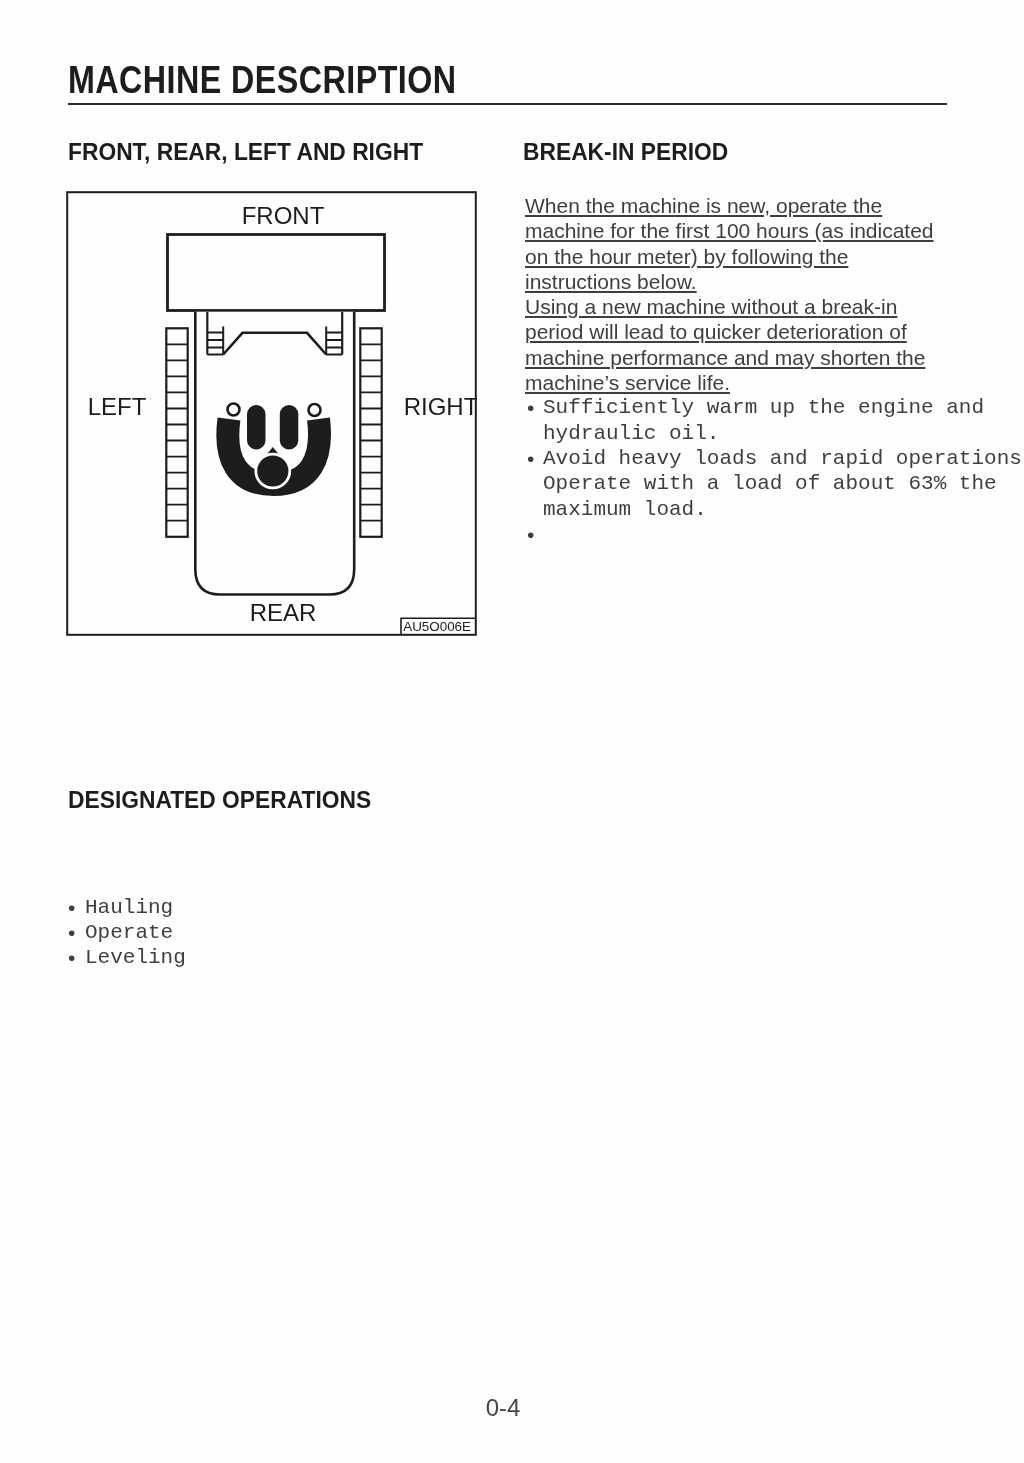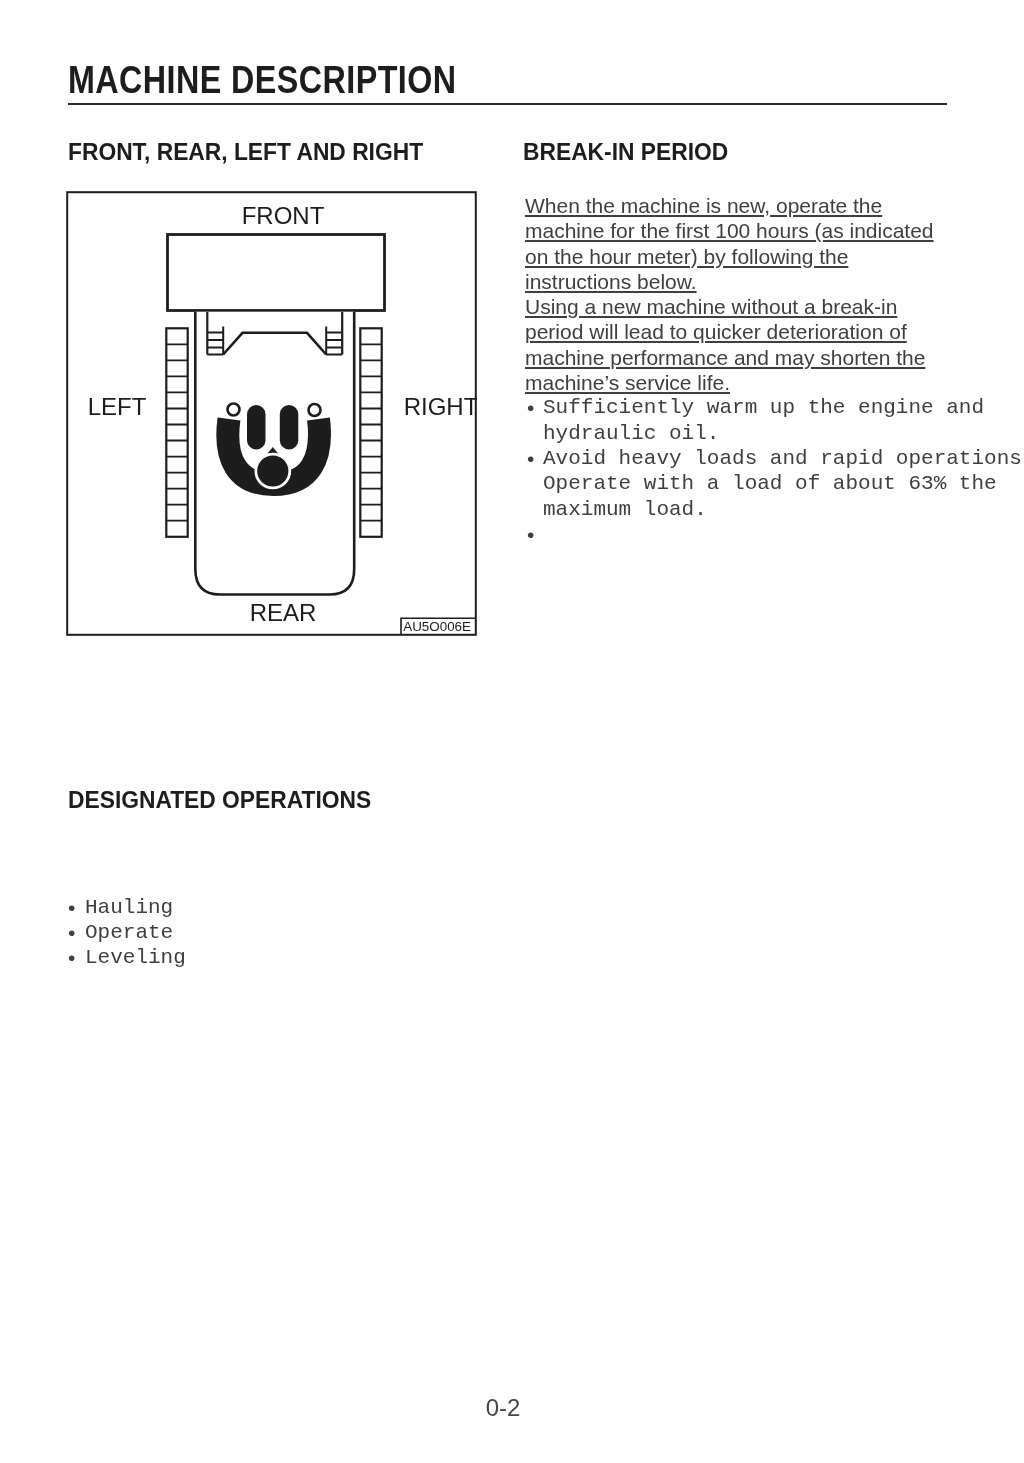--- a/index.html
+++ b/index.html
@@ -140,15 +140,15 @@
       <span class="b-dot">•</span>
       <span class="b-text">Avoid heavy loads and rapid operations.
 Operate with a load of about 63% the
 maximum load.</span>
     </div>
     <div class="b-row">
       <span class="b-dot">•</span>
     </div>
   </div>
 
-  <div class="abs pagenum">0-2</div>
+  <div class="abs pagenum">0-4</div>
 
 </div>
 
 </body></html>

